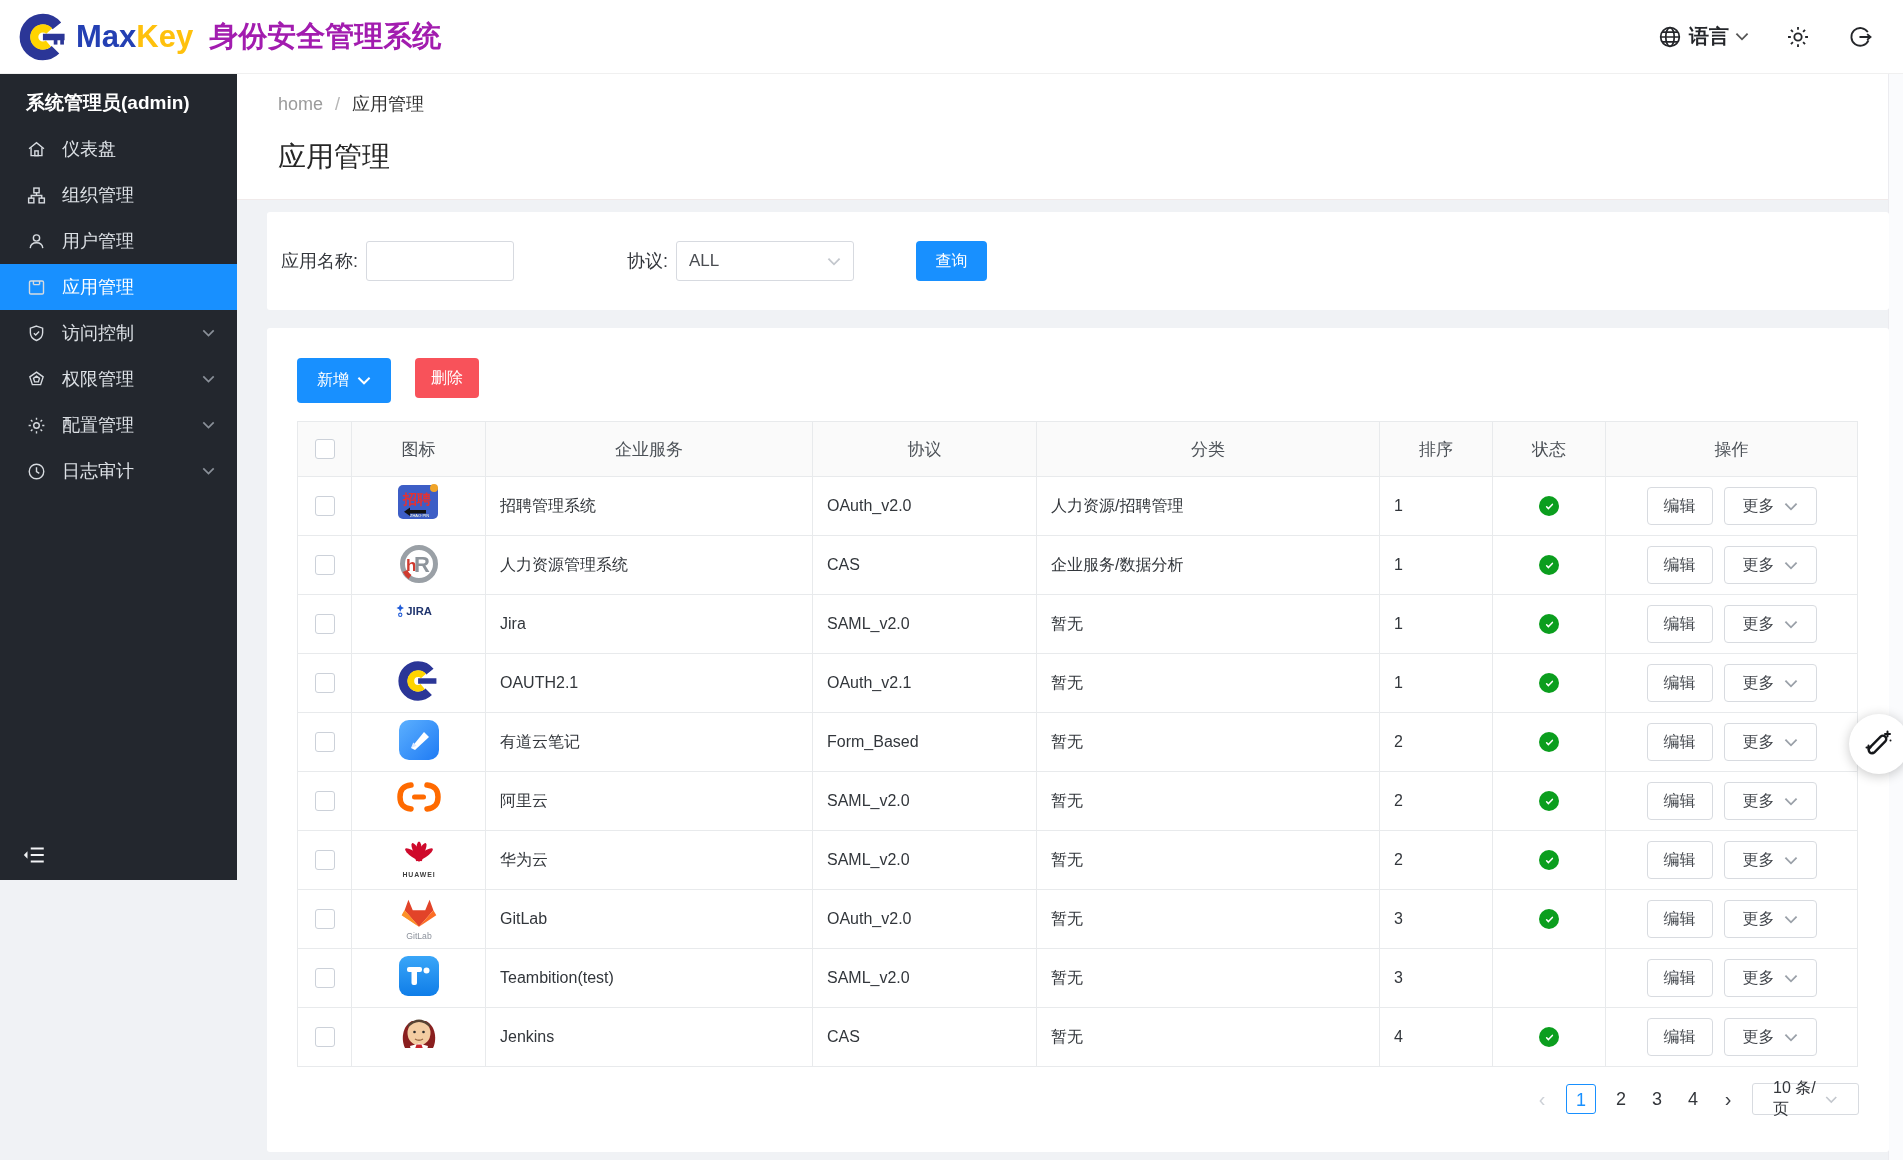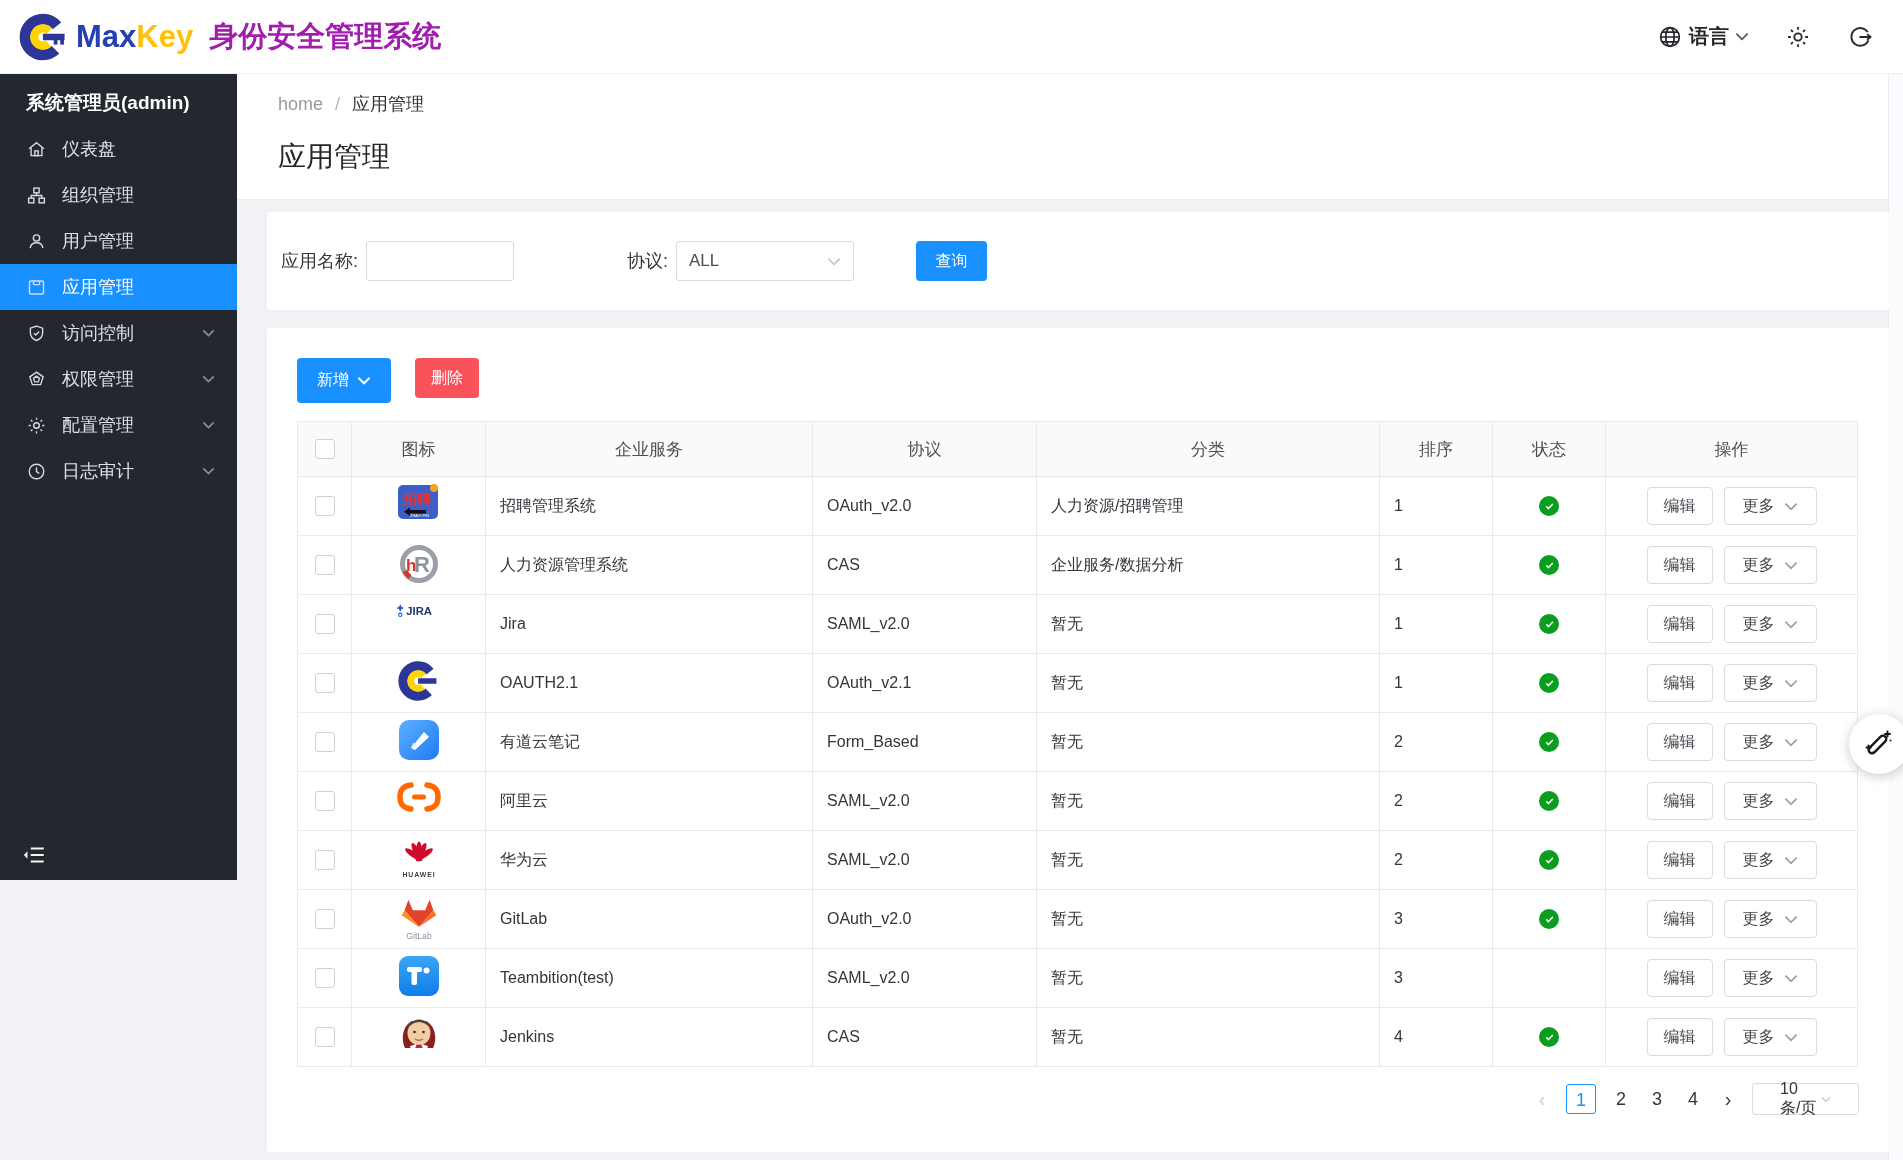--- a/index.html
+++ b/index.html
@@ -80,21 +80,21 @@
   .more-btn { width:93px; margin-left:11px; }
   .more-btn .chev { color:#9aa0a8; }
 
   
   .pagination { margin-top:16px; display:flex; justify-content:flex-end; align-items:center; gap:14px; }
   .pg-arrow { font-size:20px; color:#3a3d42; cursor:pointer; width:20px; text-align:center; line-height:30px; }
   .pg-arrow.disabled { color:#ccd0d6; cursor:default; }
   .pg-num { min-width:22px; height:30px; line-height:30px; text-align:center; font-size:18px; color:#33363b; cursor:pointer; }
   .pg-num.active { width:30px; border:1px solid var(--accent,#1890ff); color:var(--accent,#1890ff); border-radius:3px; background:#fff; }
   .pg-size { width:107px; height:32px; border:1px solid #d8dbe0; border-radius:3px; background:#fff; display:flex; align-items:center;
-             justify-content:space-between; padding:0 27px; font-size:16px; color:#33363b; cursor:pointer; }
+             justify-content:space-between; padding:0 20px; font-size:16px; color:#33363b; cursor:pointer; }
   .pg-size .chev { color:#c3c7cd; }
 
   
   .fab { position:absolute; left:1849px; top:714px; width:60px; height:60px; border-radius:50%; background:#fff;
          box-shadow:0 2px 12px rgba(0,0,0,.22); display:flex; align-items:center; justify-content:center; cursor:pointer; z-index:6; }
   .fab svg { width:32px; height:32px; }
 
   .ic { display:block; }
 </style>
 </head>

